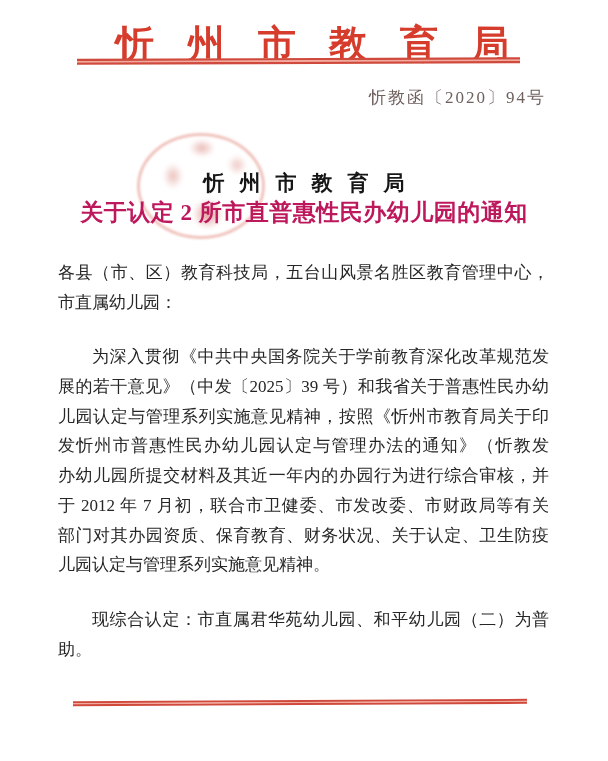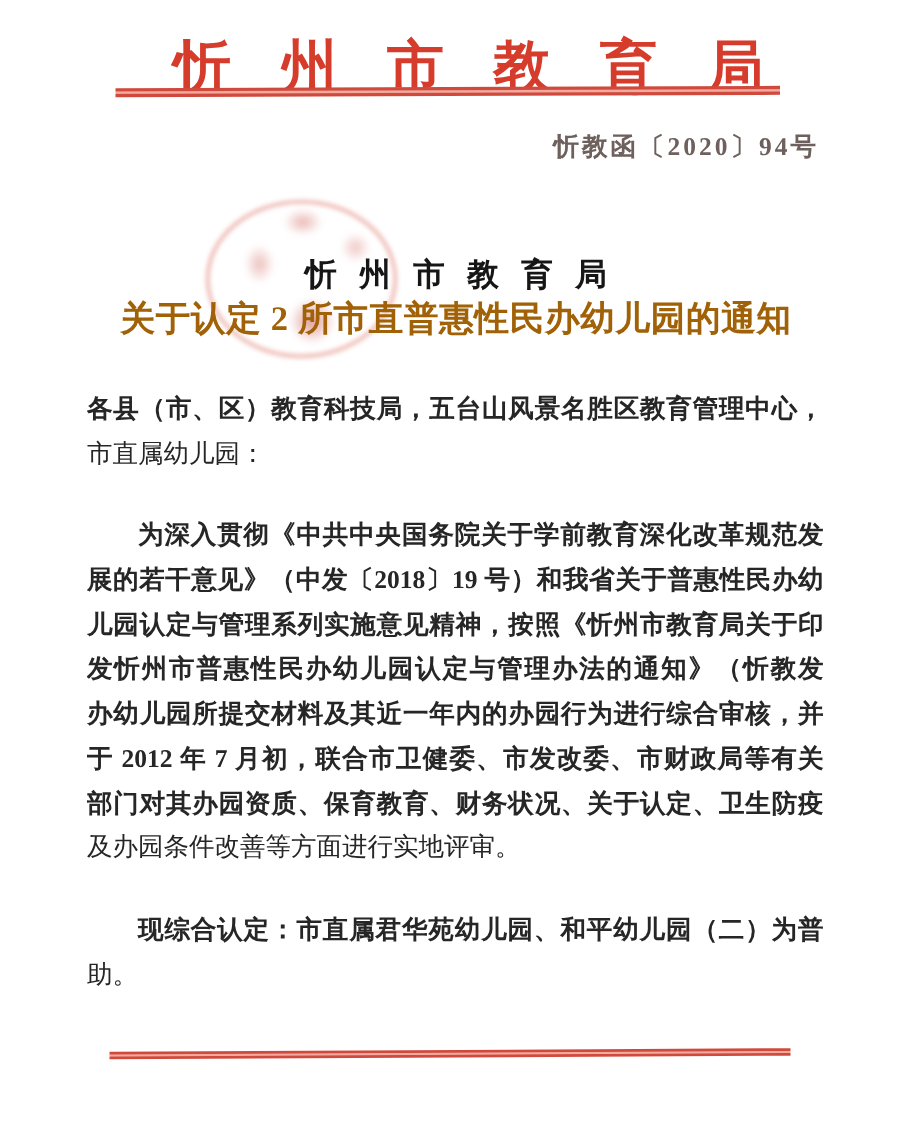--- a/index.html
+++ b/index.html
@@ -25,21 +25,21 @@
     background:linear-gradient(to bottom,
       #cf4a3c 0%,#cf4a3c 30%,
       #f2aa9e 42%,#f2aa9e 58%,
       #cf4a3c 70%,#cf4a3c 100%);
   }
   .rule-top{top:58px;left:77px;width:443px;height:6px;transform:rotate(-0.2deg);}
   .rule-bottom{top:700px;left:73px;width:454px;height:5px;transform:rotate(-0.3deg);}
   .doc-number{
     position:absolute;top:86px;right:62px;
     font-size:17px;color:#6e605c;
-    letter-spacing:2px;white-space:nowrap;font-weight:bold;
+    letter-spacing:2px;white-space:nowrap;
   }
   
   .seal{
     position:absolute;left:137px;top:133px;width:128px;height:106px;
     z-index:1;pointer-events:none;
   }
   .seal .ring{
     position:absolute;inset:0;border-radius:50%;
     border:3px solid rgba(222,122,108,0.45);
     filter:blur(1.3px);
@@ -54,30 +54,30 @@
   .seal .b4{left:90px;top:22px;width:20px;height:20px;
     background:radial-gradient(rgba(205,95,85,.35),rgba(205,95,85,0) 70%);}
   
   .title1{
     position:absolute;top:169px;left:0;right:0;z-index:2;
     text-align:center;font-size:21px;font-weight:700;color:#161616;
     letter-spacing:15px;padding-left:15px;white-space:nowrap;
   }
   .title2{
     position:absolute;top:197px;left:0;right:0;z-index:2;
-    text-align:center;font-size:23px;font-weight:700;color:#a16207;
+    text-align:center;font-size:23px;font-weight:700;color:#be185d;
     letter-spacing:0.5px;white-space:nowrap;
   }
   
   .body-text{
     position:absolute;top:258px;left:58px;width:491px;z-index:2;
     font-size:17px;color:#262626;
   }
   .bl{line-height:29.7px;height:29.7px;overflow:hidden;}
-  .fill{text-align:justify;text-align-last:justify;font-weight:bold;}
+  .fill{text-align:justify;text-align-last:justify;}
   .short{text-align:left;}
   .ind{text-indent:2em;margin-top:25px;}
 </style>
 </head>
 <body>
 
 <div class="page">
 
   <div class="agency">忻州市教育局</div>
 
@@ -93,26 +93,26 @@
     <div class="blob b4"></div>
   </div>
 
   <div class="title1">忻州市教育局</div>
   <div class="title2">关于认定 2 所市直普惠性民办幼儿园的通知</div>
 
   <div class="body-text">
     <div class="bl fill">各县（市、区）教育科技局，五台山风景名胜区教育管理中心，</div>
     <div class="bl short">市直属幼儿园：</div>
     <div class="bl fill ind">为深入贯彻《中共中央国务院关于学前教育深化改革规范发</div>
-    <div class="bl fill">展的若干意见》（中发〔2018〕19 号）和我省关于普惠性民办幼</div>
+    <div class="bl fill">展的若干意见》（中发〔2025〕39 号）和我省关于普惠性民办幼</div>
     <div class="bl fill">儿园认定与管理系列实施意见精神，按照《忻州市教育局关于印</div>
     <div class="bl fill">发忻州市普惠性民办幼儿园认定与管理办法的通知》（忻教发</div>
     <div class="bl fill">办幼儿园所提交材料及其近一年内的办园行为进行综合审核，并</div>
     <div class="bl fill">于 2012 年 7 月初，联合市卫健委、市发改委、市财政局等有关</div>
     <div class="bl fill">部门对其办园资质、保育教育、财务状况、关于认定、卫生防疫</div>
-    <div class="bl short">及办园条件改善等方面进行实地评审。</div>
+    <div class="bl short">儿园认定与管理系列实施意见精神。</div>
     <div class="bl fill ind">现综合认定：市直属君华苑幼儿园、和平幼儿园（二）为普</div>
     <div class="bl short">助。</div>
   </div>
 
   <div class="rule rule-bottom"></div>
 
 </div>
 
 </body></html>

